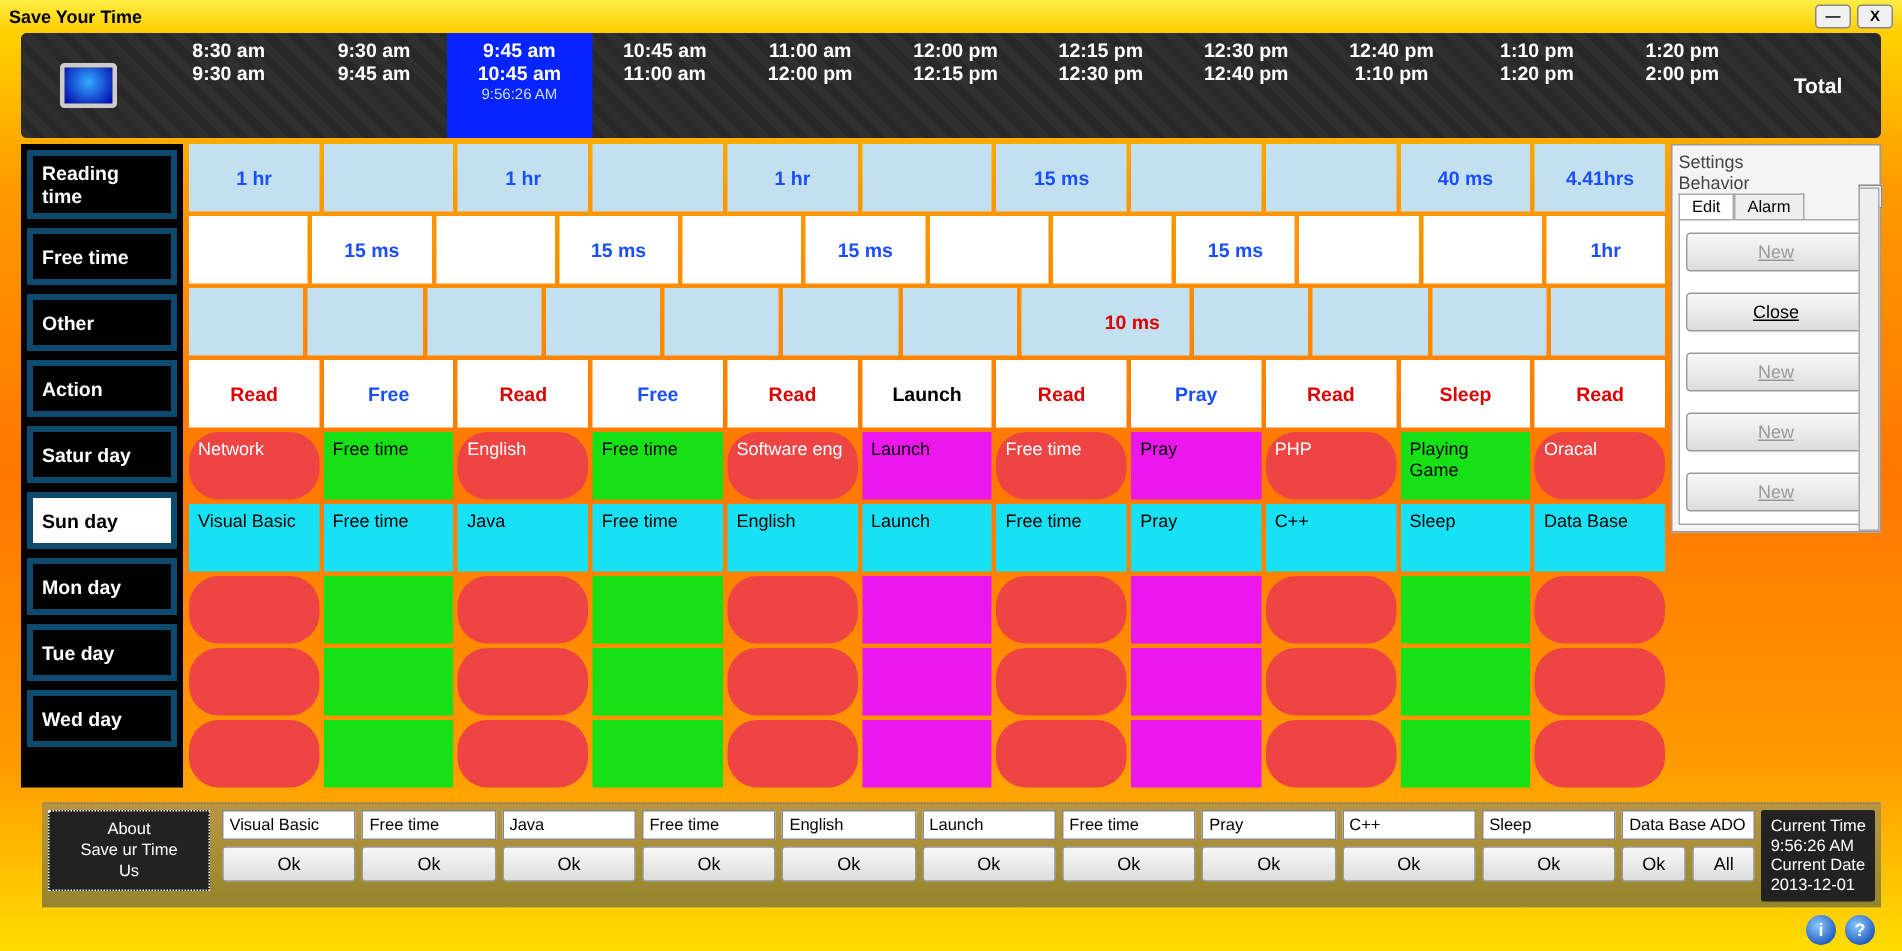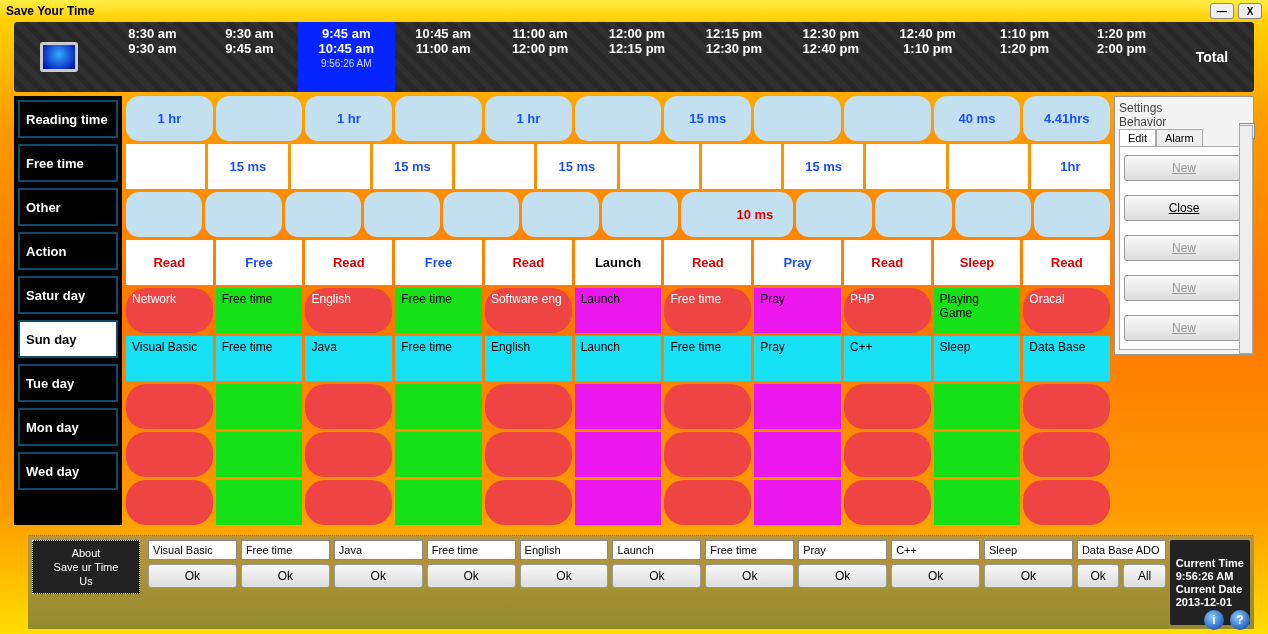--- a/index.html
+++ b/index.html
@@ -18,27 +18,27 @@
 .monitor-icon { width: 38px; height: 30px; background: radial-gradient(circle at 50% 40%, #3af, #00a); border: 3px solid #ccc; border-radius: 3px; }
 .timecols { flex: 1; display: flex; }
 .timecol { flex: 1; display: flex; flex-direction: column; align-items: center; color: #fff; font-size: 13px; font-weight: bold; padding: 4px 2px; }
 .timecol.active { background: #0524ff; }
 .timecol .sub { font-size: 10px; font-weight: normal; color: #cde; margin-top: 2px; }
 .totalcol { width: 84px; display: flex; align-items: center; justify-content: center; color: #fff; font-weight: bold; font-size: 14px; }
 
 .mainarea { display: flex; margin-top: 4px; gap: 4px; }
 
 .leftlabels { width: 108px; background: #000; padding: 4px; display: flex; flex-direction: column; gap: 6px; }
-.llabel { border: 2px solid #0c4a6e; color: #fff; padding: 4px 6px; font-size: 13px; font-weight: bold; text-align: left; display: flex; align-items: center; min-height: 38px; cursor: pointer; }
+.llabel { border: 4px solid #0c4a6e; color: #fff; padding: 4px 6px; font-size: 13px; font-weight: bold; text-align: left; display: flex; align-items: center; min-height: 38px; cursor: pointer; }
 .llabel.active { background: #fff; color: #000; }
 
 .gridwrap { flex: 1; display: flex; flex-direction: column; gap: 3px; }
 .grow { display: flex; gap: 3px; min-height: 45px; }
 .gcell { flex: 1; padding: 4px 6px; font-size: 13px; display: flex; align-items: flex-start; }
-.bg-lightblue { background: #c2e0f0; border-radius: 13px; }
+.bg-lightblue { background: #c2e0f0; }
 .bg-white { background: #fff; }
 
 .grow.summary .gcell { justify-content: center; align-items: center; font-weight: bold; color: #1a4fff; }
 .grow.summary .gcell.red { color: #d00; }
 .grow.action .gcell { background: #fff; justify-content: center; align-items: center; font-weight: bold; }
 .act-red { color: #d00; }
 .act-blue { color: #1a4fff; }
 .act-black { color: #000; }
 
 .databox { font-size: 12px; color: #fff; align-items: flex-start; }
@@ -60,21 +60,21 @@
 .settings { border: 1px solid #999; background: #f4f4f4; padding: 4px; position: relative; }
 .sfhead { font-size: 12px; color: #444; }
 .tabs { display: flex; margin-top: 0; }
 .tab { font-size: 11px; padding: 2px 8px; border: 1px solid #aaa; background: #eee; border-bottom: none; cursor: pointer; }
 .tab.active { background: #fff; }
 .panelbody { background: #fff; border: 1px solid #aaa; padding: 8px 4px; display: flex; flex-direction: column; gap: 14px; }
 .panelbody button { height: 26px; font-size: 12px; background: linear-gradient(180deg,#f8f8f8,#ddd); border: 1px solid #999; border-radius: 3px; cursor: pointer; text-decoration: underline; }
 .panelbody button:disabled { color: #999; }
 .closex { position: absolute; top: 26px; right: -2px; width: 16px; height: 16px; border: 1px solid #888; background: #eee; font-size: 10px; display: flex; align-items: center; justify-content: center; cursor: pointer; }
 
-.statusinfo { color: #fff; font-size: 11px; background: #222; padding: 16px 6px; border-radius: 2px; font-weight: bold; }
+.statusinfo { color: #fff; font-size: 11px; background: #222; padding: 4px 6px; border-radius: 2px; }
 .statusinfo div { margin: 1px 0; }
 
 .footericons { position: absolute; bottom: 4px; right: 18px; display: flex; gap: 6px; }
 .ficon { width: 20px; height: 20px; border-radius: 50%; background: radial-gradient(circle at 40% 35%, #8cf, #03a); display: flex; align-items: center; justify-content: center; color: #fff; font-size: 12px; font-weight: bold; cursor: pointer; }
 
 .gridcontainer { position: relative; }
 .scrollbar { position: absolute; right: 0; top: 28px; bottom: 0; width: 14px; background: #eee; border: 1px solid #aaa; }
 </style>
 </head>
 <body>
@@ -142,22 +142,22 @@
   </div>
 
   <div class="mainarea">
     <div class="leftlabels" id="leftlabels">
         <div class="llabel">Reading time</div>
         <div class="llabel">Free time</div>
         <div class="llabel">Other</div>
         <div class="llabel">Action</div>
         <div class="llabel">Satur day</div>
         <div class="llabel active">Sun day</div>
+        <div class="llabel">Mon day</div>
         <div class="llabel">Tue day</div>
-        <div class="llabel">Mon day</div>
         <div class="llabel">Wed day</div>
       </div>
 
     <div class="gridwrap gridcontainer" id="gridwrap">
         <div class="grow summary">
           <div class="gcell bg-lightblue">1 hr</div>
           <div class="gcell bg-lightblue"></div>
           <div class="gcell bg-lightblue">1 hr</div>
           <div class="gcell bg-lightblue"></div>
           <div class="gcell bg-lightblue">1 hr</div>

